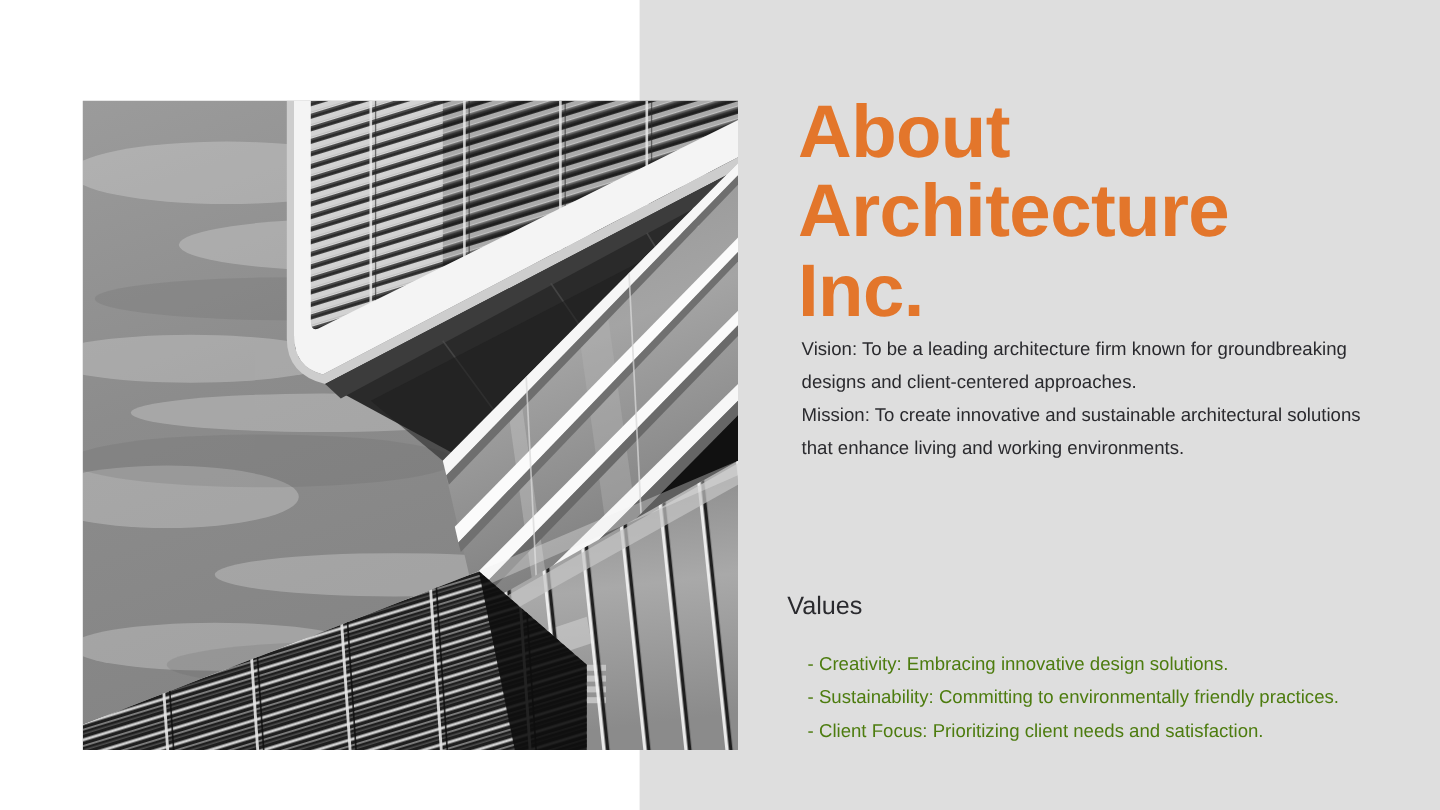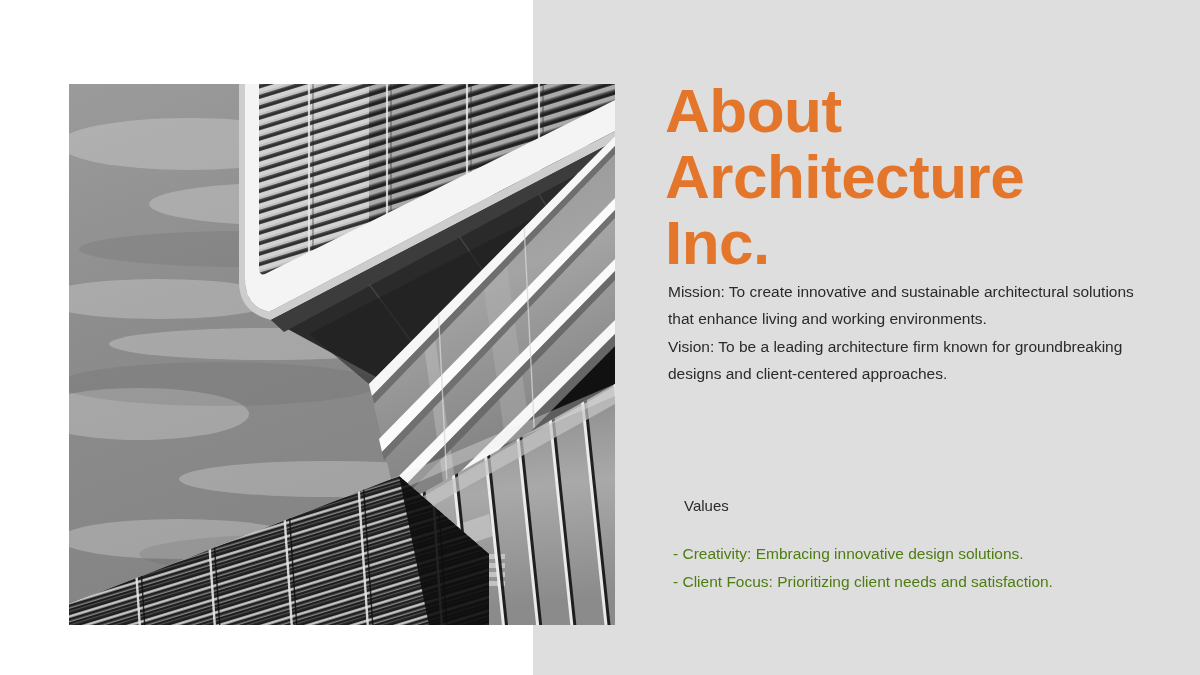--- a/index.html
+++ b/index.html
@@ -54,23 +54,23 @@
     top: 278px;
     width: 478px;
     font-size: 15.5px;
     line-height: 27px;
     color: #2a2a2e;
   }
   .facts p { margin: 0 0 1px 0; }
 
   .values-title {
     position: absolute;
-    left: 684px;
+    left: 656px;
     top: 494px;
-    font-size: 15px;
+    font-size: 21px;
     line-height: 24px;
     color: #2a2a2e;
   }
 
   .values-list {
     position: absolute;
     left: 673px;
     top: 540px;
     width: 475px;
     font-size: 15.5px;
@@ -302,24 +302,25 @@
         <rect x="0" y="0" width="546" height="541" fill="none"></rect>
       </g>
     </svg>
   </div>
 
   <h1 class="headline">About
 Architecture
 Inc.</h1>
 
   <div class="facts">
+    <p>Vision: To be a leading architecture firm known for groundbreaking designs and client-centered approaches.</p>
     <p>Mission: To create innovative and sustainable architectural solutions that enhance living and working environments.</p>
-    <p>Vision: To be a leading architecture firm known for groundbreaking designs and client-centered approaches.</p>
   </div>
 
   <div class="values-title">Values</div>
 
   <div class="values-list">
     <p>- Creativity: Embracing innovative design solutions.</p>
+    <p>- Sustainability: Committing to environmentally friendly practices.</p>
     <p>- Client Focus: Prioritizing client needs and satisfaction.</p>
   </div>
 
 </div>
 
 </body></html>

